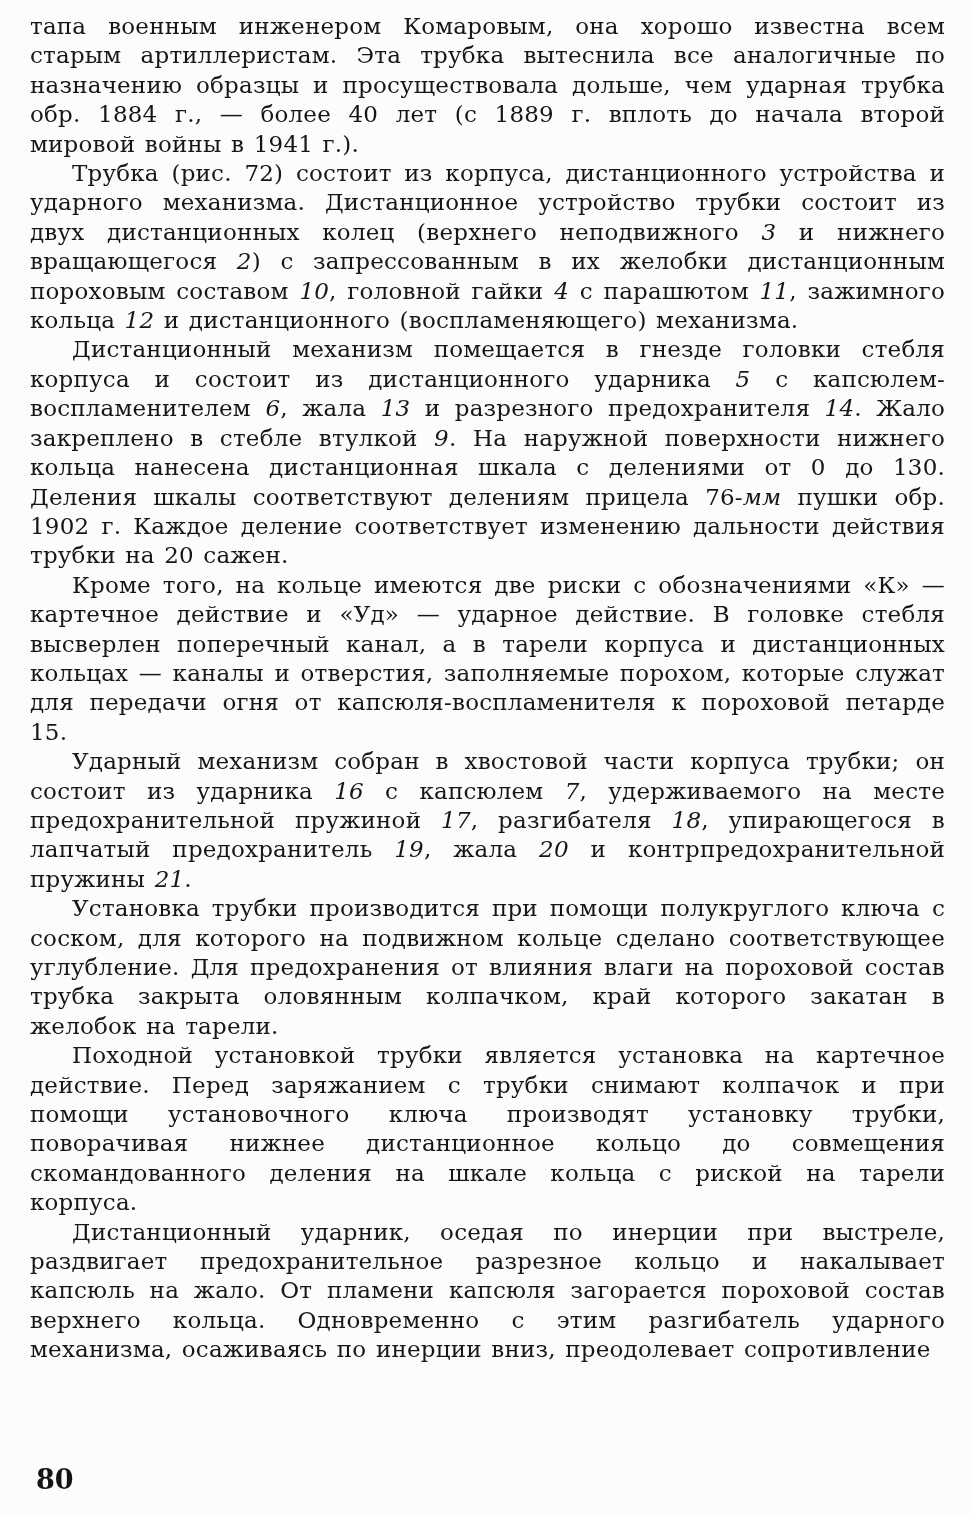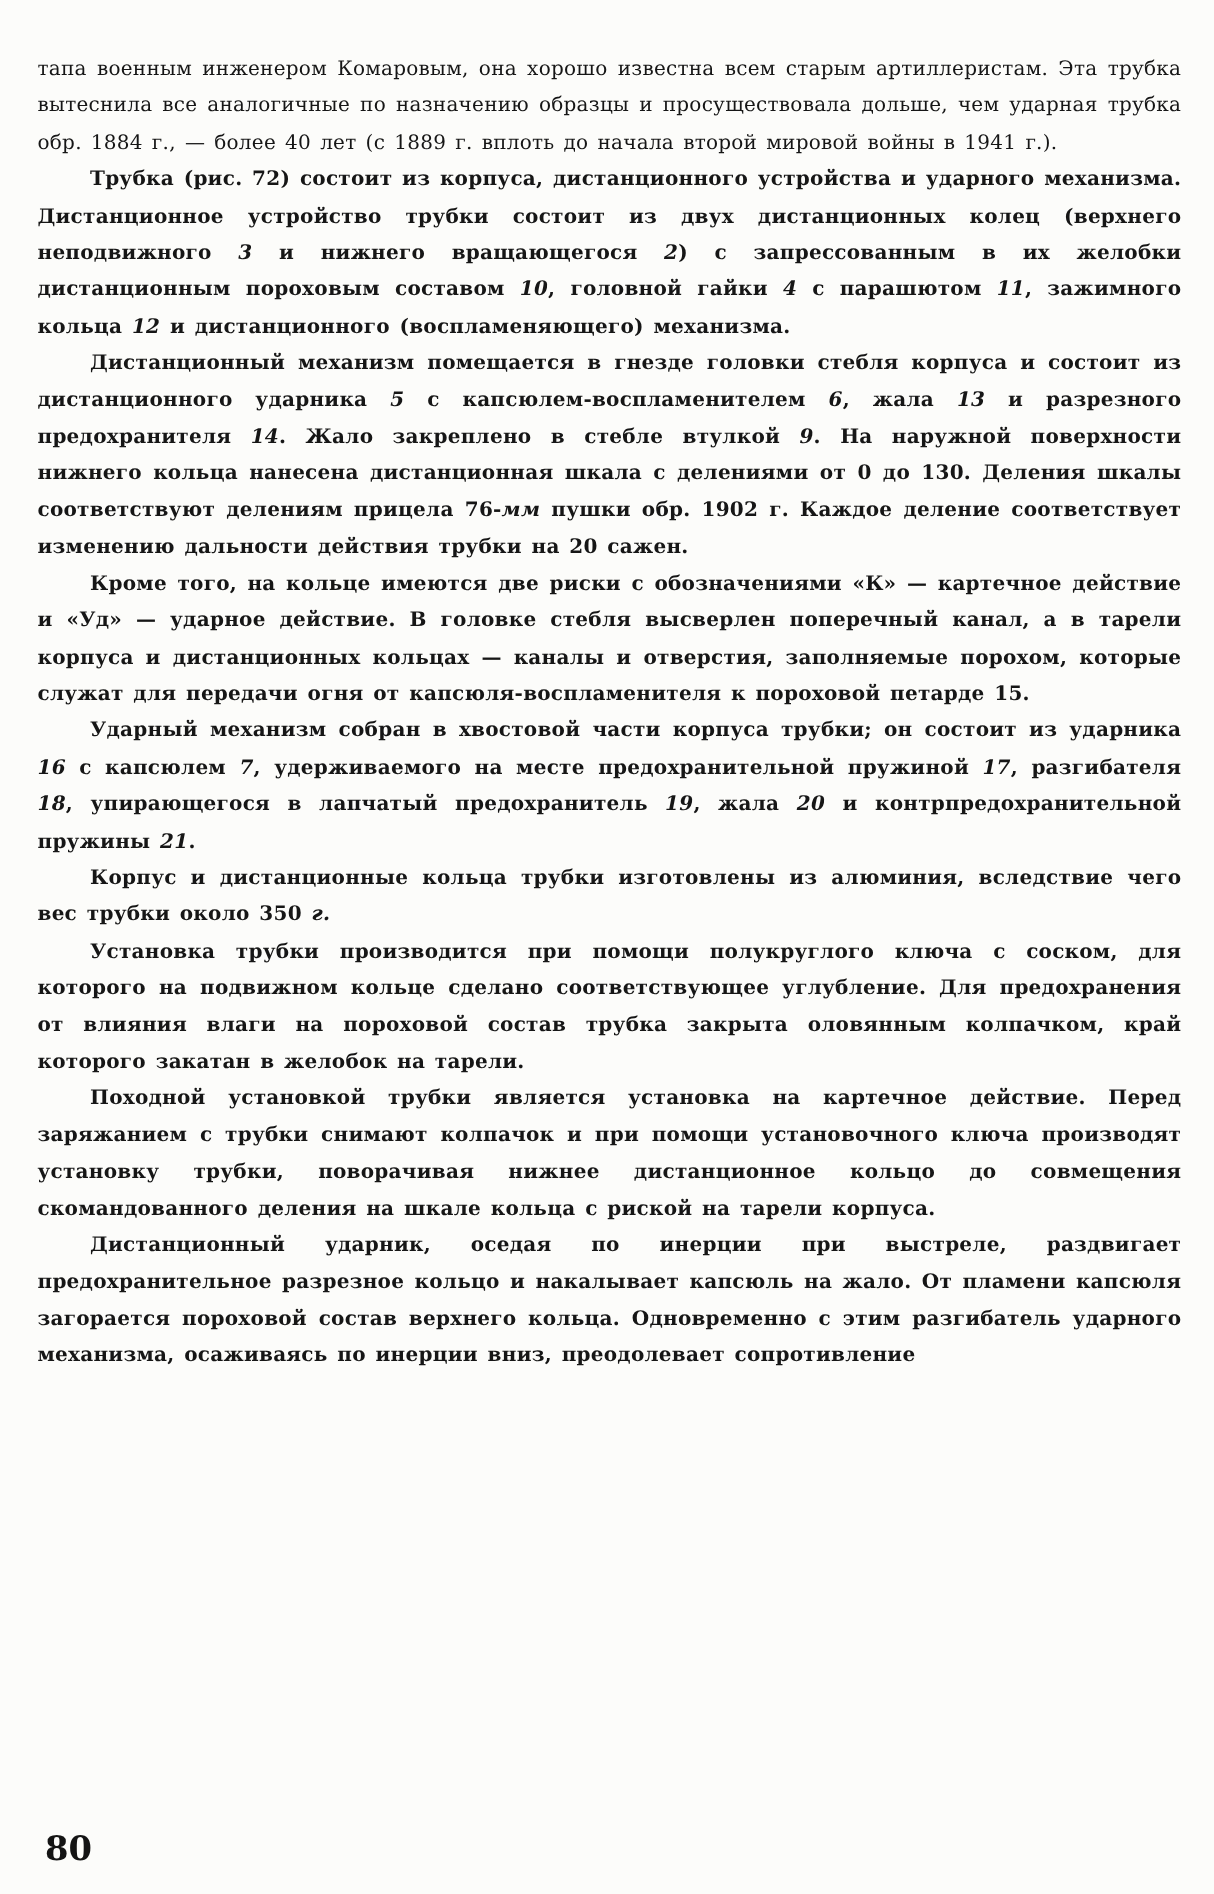--- a/index.html
+++ b/index.html
@@ -15,33 +15,31 @@
     overflow: hidden;
     font-family: "DejaVu Serif", "Liberation Serif", serif;
     color: #161616;
   }
   .text-block {
     position: absolute;
     top: 12px;
     left: 30px;
     width: 915px;
     text-align: justify;
-    font-size: 16px;
+    font-size: 23px;
     line-height: 29.4px;
     word-spacing: 2px;
     letter-spacing: 0.2px;
-    margin-top: 28px;
   }
   .para {
     margin: 0;
     padding: 0;
   }
   .para.indent {
     text-indent: 42px;
-    font-weight: bold;
   }
   .para i {
     font-style: italic;
   }
   .page-number {
     position: absolute;
     left: 36px;
     bottom: 20px;
     font-size: 27px;
     font-weight: bold;
@@ -52,19 +50,18 @@
 </head>
 <body>
 
 <div class="page">
   <div class="text-block">
       <p class="para"><span>тапа военным инженером Комаровым, она хорошо известна всем старым артиллеристам. Эта трубка вытеснила все аналогичные по назначению образцы и просуществовала дольше, чем ударная трубка обр. 1884 г., — более 40 лет (с 1889 г. вплоть до начала второй мировой войны в 1941 г.).</span></p>
       <p class="para indent"><span>Трубка (рис. 72) состоит из корпуса, дистанционного устройства и ударного механизма. Дистанционное устройство трубки состоит из двух дистанционных колец (верхнего неподвижного </span><i>3</i><span> и нижнего вращающегося </span><i>2</i><span>) с запрессованным в их желобки дистанционным пороховым составом </span><i>10</i><span>, головной гайки </span><i>4</i><span> с парашютом </span><i>11</i><span>, зажимного кольца </span><i>12</i><span> и дистанционного (воспламеняющего) механизма.</span></p>
       <p class="para indent"><span>Дистанционный механизм помещается в гнезде головки стебля корпуса и состоит из дистанционного ударника </span><i>5</i><span> с капсюлем-воспламенителем </span><i>6</i><span>, жала </span><i>13</i><span> и разрезного предохранителя </span><i>14</i><span>. Жало закреплено в стебле втулкой </span><i>9</i><span>. На наружной поверхности нижнего кольца нанесена дистанционная шкала с делениями от 0 до 130. Деления шкалы соответствуют делениям прицела 76-</span><i>мм</i><span> пушки обр. 1902 г. Каждое деление соответствует изменению дальности действия трубки на 20 сажен.</span></p>
       <p class="para indent"><span>Кроме того, на кольце имеются две риски с обозначениями «К» — картечное действие и «Уд» — ударное действие. В головке стебля высверлен поперечный канал, а в тарели корпуса и дистанционных кольцах — каналы и отверстия, заполняемые порохом, которые служат для передачи огня от капсюля-воспламенителя к пороховой петарде 15.</span></p>
       <p class="para indent"><span>Ударный механизм собран в хвостовой части корпуса трубки; он состоит из ударника </span><i>16</i><span> с капсюлем </span><i>7</i><span>, удерживаемого на месте предохранительной пружиной </span><i>17</i><span>, разгибателя </span><i>18</i><span>, упирающегося в лапчатый предохранитель </span><i>19</i><span>, жала </span><i>20</i><span> и контрпредохранительной пружины </span><i>21</i><span>.</span></p>
-      <p class="para indent"><span>Корпус и дистанционные кольца трубки изготовлены из алюминия, вследствие чего вес трубки около 350 </span><i>г.</i></p>
       <p class="para indent"><span>Установка трубки производится при помощи полукруглого ключа с соском, для которого на подвижном кольце сделано соответствующее углубление. Для предохранения от влияния влаги на пороховой состав трубка закрыта оловянным колпачком, край которого закатан в желобок на тарели.</span></p>
       <p class="para indent"><span>Походной установкой трубки является установка на картечное действие. Перед заряжанием с трубки снимают колпачок и при помощи установочного ключа производят установку трубки, поворачивая нижнее дистанционное кольцо до совмещения скомандованного деления на шкале кольца с риской на тарели корпуса.</span></p>
       <p class="para indent"><span>Дистанционный ударник, оседая по инерции при выстреле, раздвигает предохранительное разрезное кольцо и накалывает капсюль на жало. От пламени капсюля загорается пороховой состав верхнего кольца. Одновременно с этим разгибатель ударного механизма, осаживаясь по инерции вниз, преодолевает сопротивление</span></p>
     </div>
   <div class="page-number">80</div>
 </div>
 
 </body></html>

